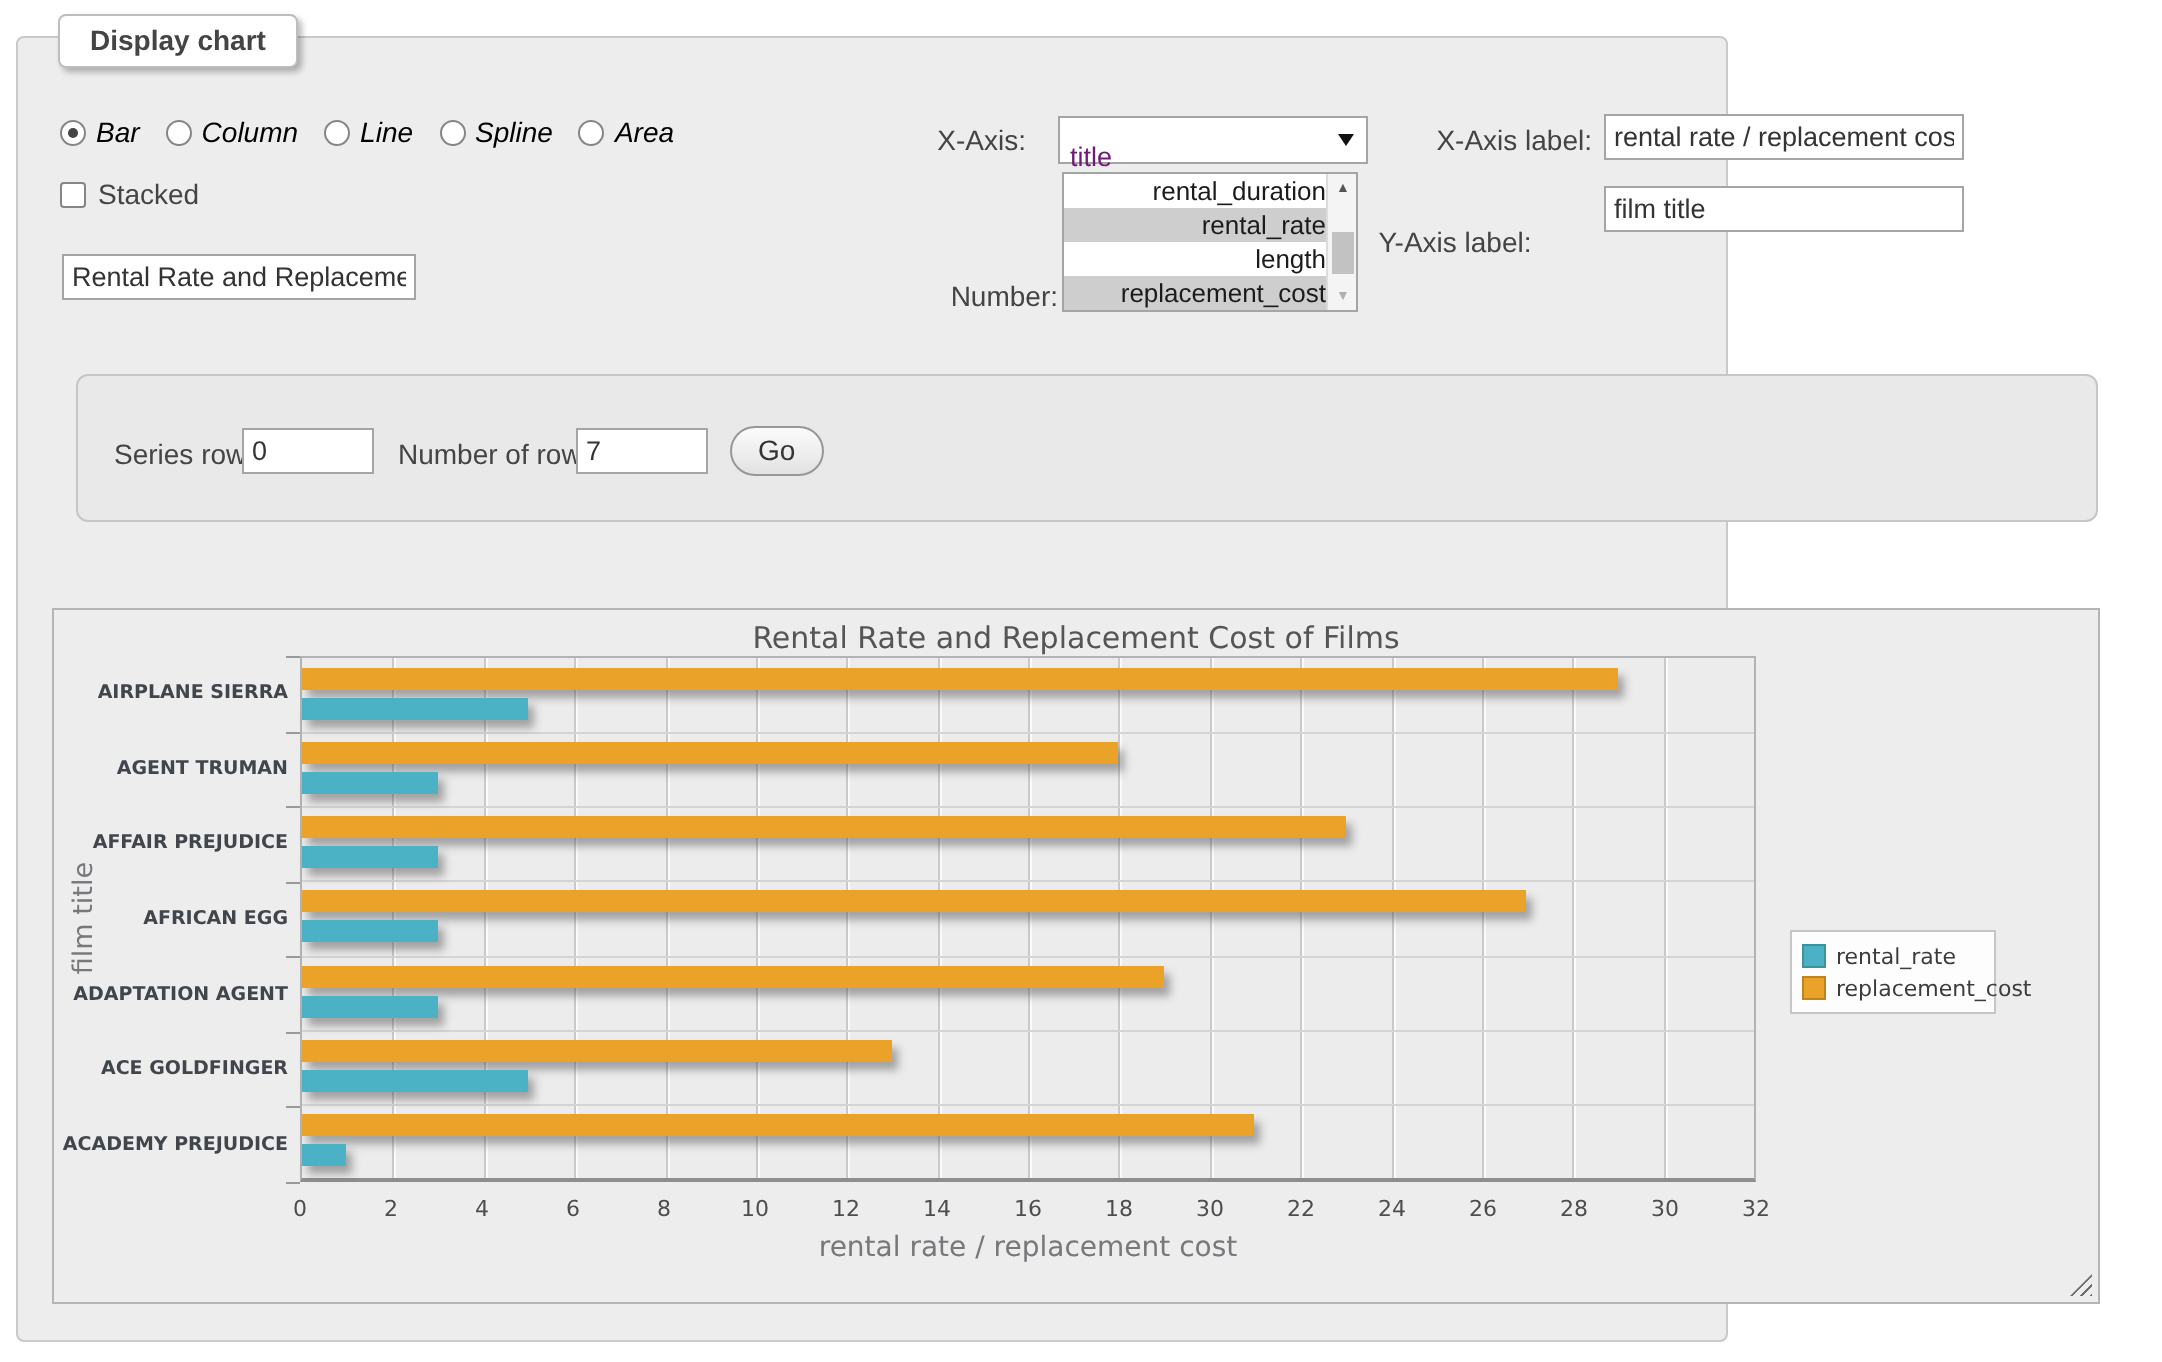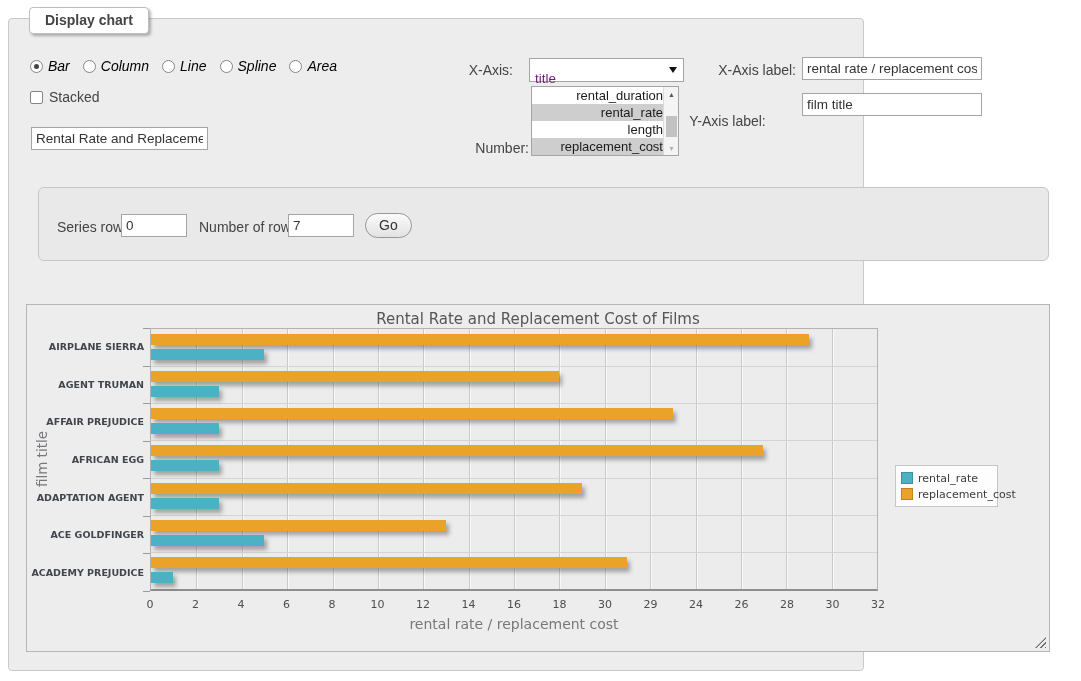--- a/index.html
+++ b/index.html
@@ -279,21 +279,21 @@
         <span class="xtick" style="left: 6.25%;">2</span>
         <span class="xtick" style="left: 12.5%;">4</span>
         <span class="xtick" style="left: 18.75%;">6</span>
         <span class="xtick" style="left: 25%;">8</span>
         <span class="xtick" style="left: 31.25%;">10</span>
         <span class="xtick" style="left: 37.5%;">12</span>
         <span class="xtick" style="left: 43.75%;">14</span>
         <span class="xtick" style="left: 50%;">16</span>
         <span class="xtick" style="left: 56.25%;">18</span>
         <span class="xtick" style="left: 62.5%;">30</span>
-        <span class="xtick" style="left: 68.75%;">29</span>
+        <span class="xtick" style="left: 68.75%;">22</span>
         <span class="xtick" style="left: 75%;">24</span>
         <span class="xtick" style="left: 81.25%;">26</span>
         <span class="xtick" style="left: 87.5%;">28</span>
         <span class="xtick" style="left: 93.75%;">30</span>
         <span class="xtick" style="left: 100%;">32</span>
       </div>
     <div class="xlabel">rental rate / replacement cost</div>
     <div class="chart-legend">
         <div class="lg-row">
           <span class="swatch" style="background: rgb(75, 178, 197);"></span>

